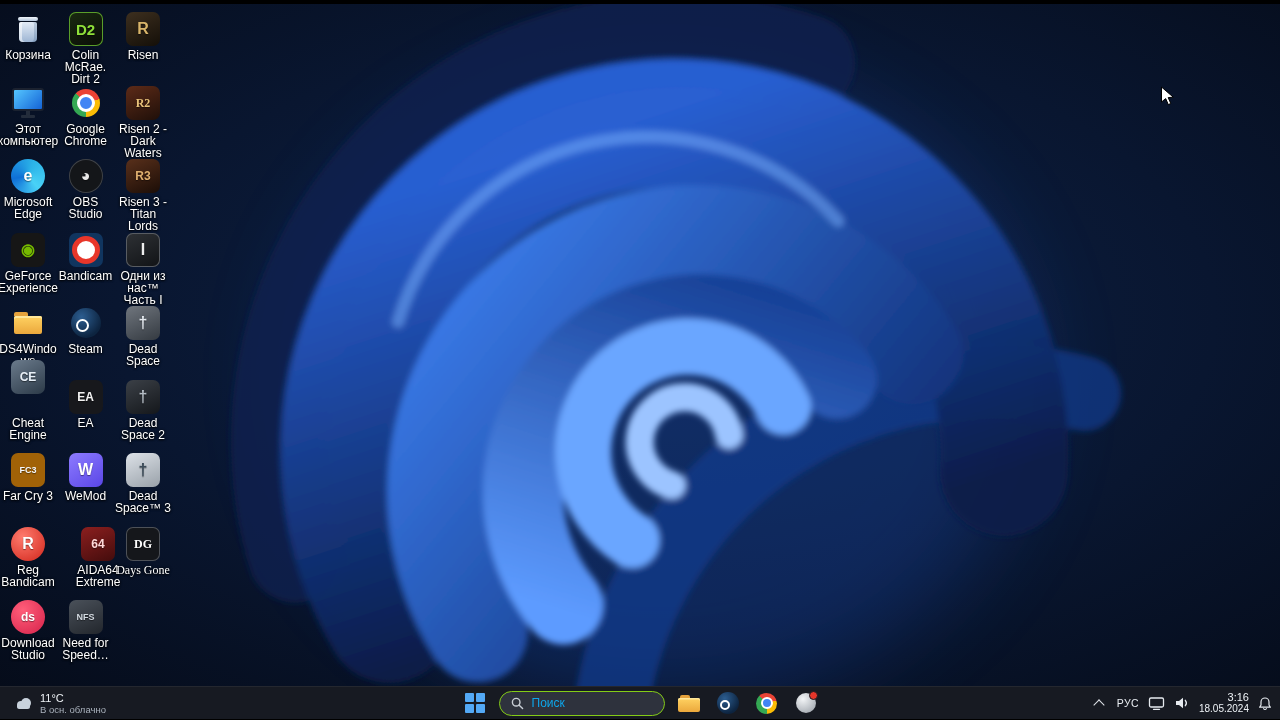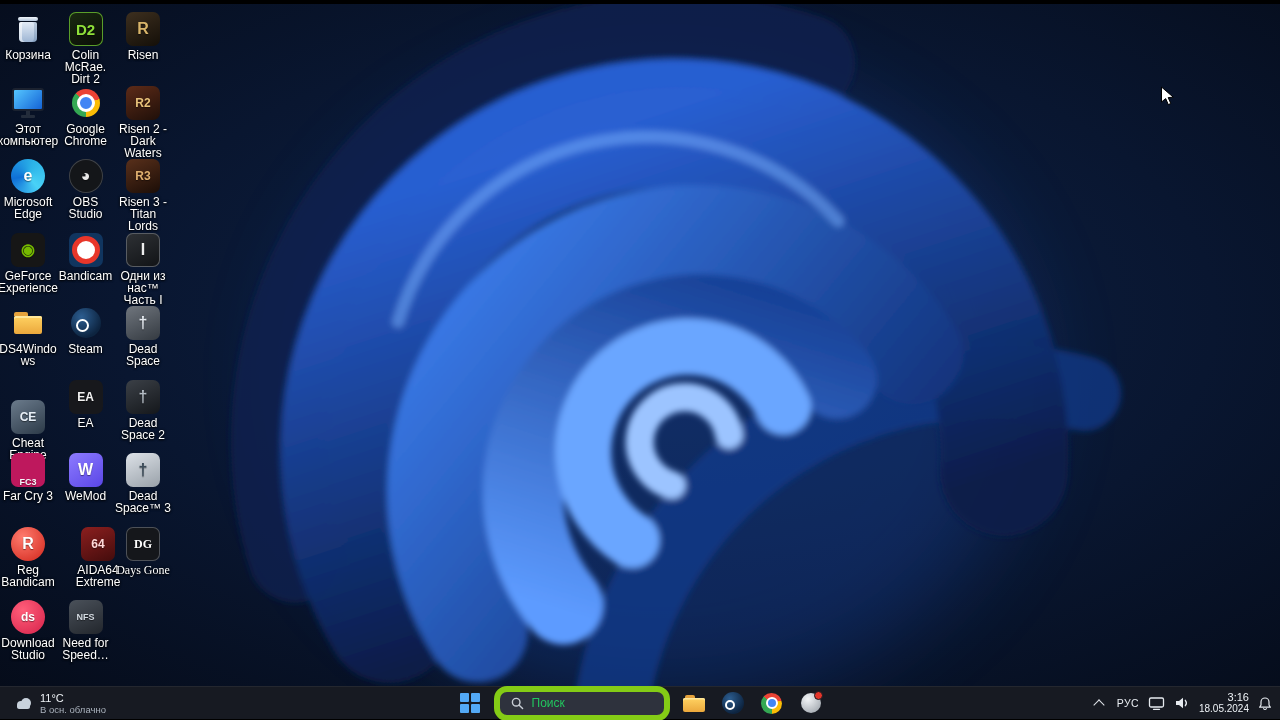--- a/index.html
+++ b/index.html
@@ -40,21 +40,21 @@
   .taskbar{position:absolute;left:0;top:686px;width:1280px;height:32px;background:#171a22;
     border-top:1px solid rgba(255,255,255,.06);z-index:5;}
   .tb-left{position:absolute;left:8px;top:0;height:32px;display:flex;align-items:center;gap:7px;padding:0 6px;}
   .w-temp{font-size:11px;color:#eef2f6;line-height:12px;}
   .w-cond{font-size:9.5px;color:#a9b1bc;line-height:11px;white-space:nowrap;}
   .tb-center{position:absolute;left:0;right:0;top:0;height:32px;display:flex;justify-content:center;align-items:center;gap:9px;}
   .tb-btn{position:relative;min-width:30px;height:28px;display:flex;align-items:center;justify-content:center;border-radius:5px;}
   .win-logo{display:grid;grid-template-columns:9px 9px;grid-template-rows:9px 9px;gap:2px;}
   .win-logo div{background:#53a9f6;border-radius:1px;}
   .search-pill{display:flex;align-items:center;gap:8px;width:142px;height:23px;border-radius:13px;
-    background:#2e323d;border:6px solid #84cc16;padding:0 11px;color:#22c55e;font-size:12px;}
+    background:#2e323d;border:1px solid #84cc16;padding:0 11px;color:#0ea5e9;font-size:12px;}
   .mini-folder{display:flex;flex-direction:column;align-items:center;}
   .mini-folder .folder-tab{width:10px;height:3px;margin-left:2px;}
   .mini-folder .folder-body{width:22px;height:14px;box-shadow:inset 0 1.5px 0 #ffe79a;}
   .steam-c.mini{width:22px;height:22px;}
   .steam-c.mini .steam-knob{left:3.5px;bottom:4px;width:6px;height:6px;border-width:2px;}
   .chrome-ring.mini{width:21px;height:21px;}
   .chrome-ring.mini .chrome-hub{width:8px;height:8px;border-width:2.5px;}
   .app-circle{width:20px;height:20px;border-radius:50%;background:radial-gradient(circle at 35% 30%,#f3f5f7,#949ba3);}
   .badge{position:absolute;top:2px;right:3px;width:7px;height:7px;border-radius:50%;background:#e5352a;border:1.5px solid #171a22;}
   .tb-right{position:absolute;right:8px;top:0;height:32px;display:flex;align-items:center;gap:9px;}
@@ -137,28 +137,28 @@
         </div>
         <div class="icon-label">GeForce Experience</div>
       </div>
       <div class="icon-cell" style="left: -1px; top: 302px;">
         <div class="tile tile-folder">
           <div class="folder-tab"></div>
           <div class="folder-body"></div>
         </div>
         <div class="icon-label">DS4Windows</div>
       </div>
-      <div class="icon-cell" style="left: -1px; top: 396px;">
+      <div class="icon-cell" style="left: -1px; top: 356px; gap: 20px;">
         <div class="tile tile-square" style="background: linear-gradient(150deg, rgb(107, 123, 140), rgb(44, 58, 72));">
           <span class="glyph" style="color: rgb(232, 240, 248); font-size: 12px;">CE</span>
         </div>
         <div class="icon-label">Cheat Engine</div>
       </div>
       <div class="icon-cell" style="left: -1px; top: 449px;">
-        <div class="tile tile-square" style="background: #be185d; align-items: flex-end;">
+        <div class="tile tile-square" style="background: #a16207;">
           <span class="glyph" style="color: rgb(245, 248, 251); font-size: 9px;">FC3</span>
         </div>
         <div class="icon-label">Far Cry 3</div>
       </div>
       <div class="icon-cell" style="left: -1px; top: 522.5px;">
         <div class="tile tile-circle" style="background: radial-gradient(circle at 35% 30%, rgb(255, 123, 110), rgb(209, 38, 27));">
           <span class="glyph" style="color: rgb(255, 255, 255); font-size: 16px;">R</span>
         </div>
         <div class="icon-label">Reg Bandicam</div>
       </div>
@@ -227,21 +227,21 @@
         <div class="icon-label">Need for Speed…</div>
       </div>
       <div class="icon-cell" style="left: 114px; top: 8px;">
         <div class="tile tile-square" style="background: linear-gradient(155deg, rgb(61, 47, 31), rgb(20, 15, 8));">
           <span class="glyph" style="color: rgb(217, 181, 106); font-size: 16px;">R</span>
         </div>
         <div class="icon-label">Risen</div>
       </div>
       <div class="icon-cell" style="left: 114px; top: 81.5px;">
         <div class="tile tile-square" style="background: linear-gradient(155deg, rgb(93, 43, 24), rgb(31, 15, 9));">
-          <span class="glyph" style="color: rgb(232, 194, 122); font-size: 12px;">R2</span>
+          <span class="glyph" style="color: rgb(232, 194, 122); font-size: 12px; font-family: Liberation Serif, serif;">R2</span>
         </div>
         <div class="icon-label">Risen 2 - Dark Waters</div>
       </div>
       <div class="icon-cell" style="left: 114px; top: 155px;">
         <div class="tile tile-square" style="background: linear-gradient(155deg, rgb(89, 48, 27), rgb(27, 13, 7));">
           <span class="glyph" style="color: rgb(224, 176, 112); font-size: 12px;">R3</span>
         </div>
         <div class="icon-label">Risen 3 - Titan Lords</div>
       </div>
       <div class="icon-cell" style="left: 114px; top: 228.5px;">

